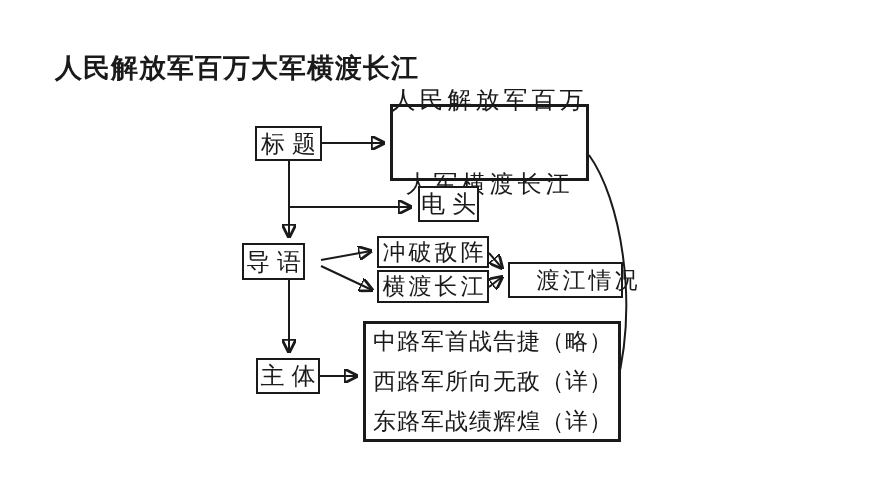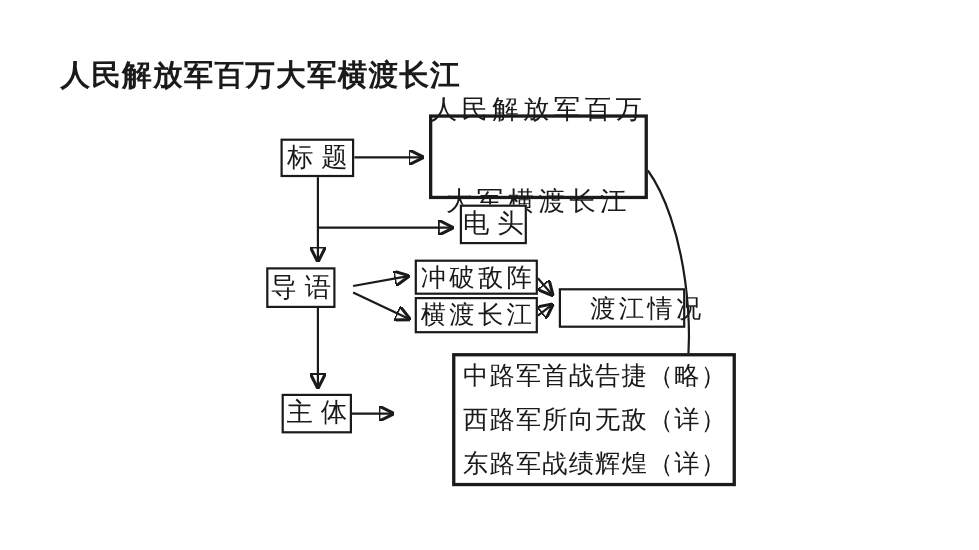--- a/index.html
+++ b/index.html
@@ -61,21 +61,21 @@
   .body-line  { font-size: 23px; letter-spacing: 1px; line-height: 40px; white-space: nowrap; padding-left: 7px; }
 
   #node-biaoti   { left: 255px; top: 126px; width: 67px;  height: 35px; align-items: center; }
   #box-title     { left: 390px; top: 104px; width: 199px; height: 77px; gap: 47px; }
   #node-diantou  { left: 418px; top: 186px; width: 61px;  height: 36px; }
   #node-daoyu    { left: 242px; top: 243px; width: 63px;  height: 37px; }
   #node-chongpo  { left: 377px; top: 236px; width: 112px; height: 32px; }
   #node-hengdu   { left: 377px; top: 270px; width: 112px; height: 33px; }
   #node-dujiang  { left: 508px; top: 262px; width: 115px; height: 36px; padding-left: 43px; }
   #node-zhuti    { left: 256px; top: 358px; width: 64px;  height: 36px; }
-  #box-body      { left: 363px; top: 321px; width: 258px; height: 121px; margin-left: 48px; }
+  #box-body      { left: 363px; top: 321px; width: 258px; height: 121px; }
 </style>
 </head>
 <body>
 
 <div class="canvas">
 
   <div class="page-heading">人民解放军百万大军横渡长江</div>
 
   <svg class="connectors" viewBox="0 0 890 500" aria-hidden="true">
     <defs>

